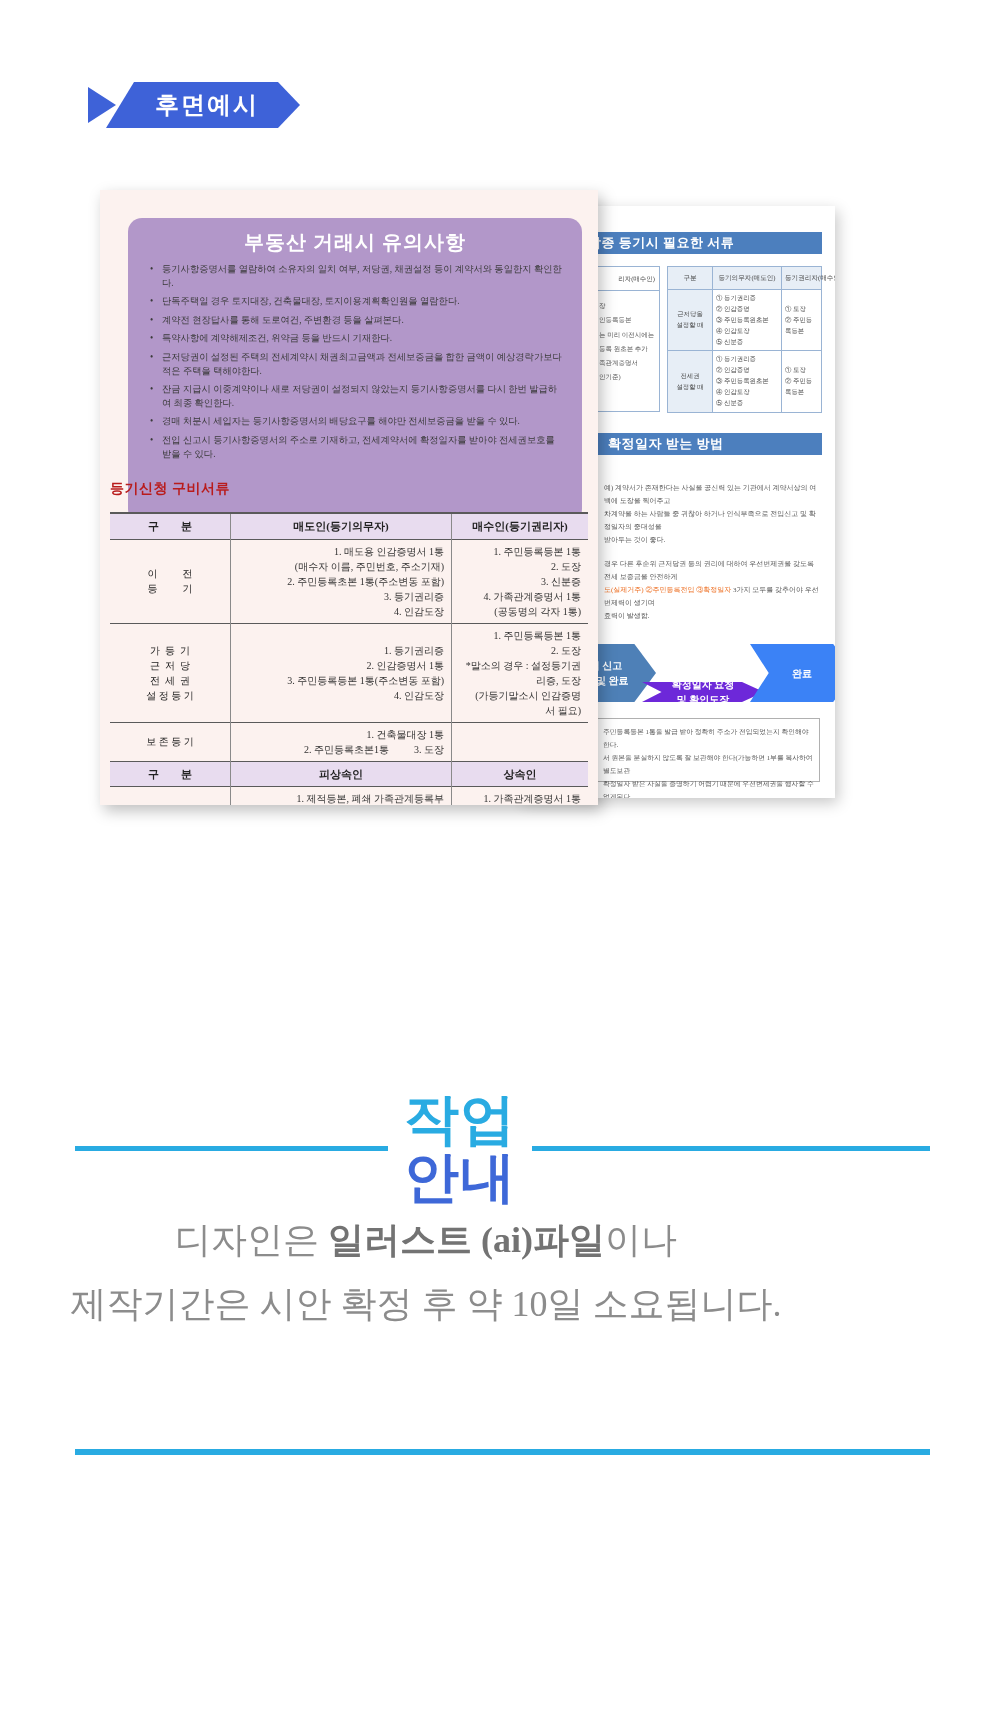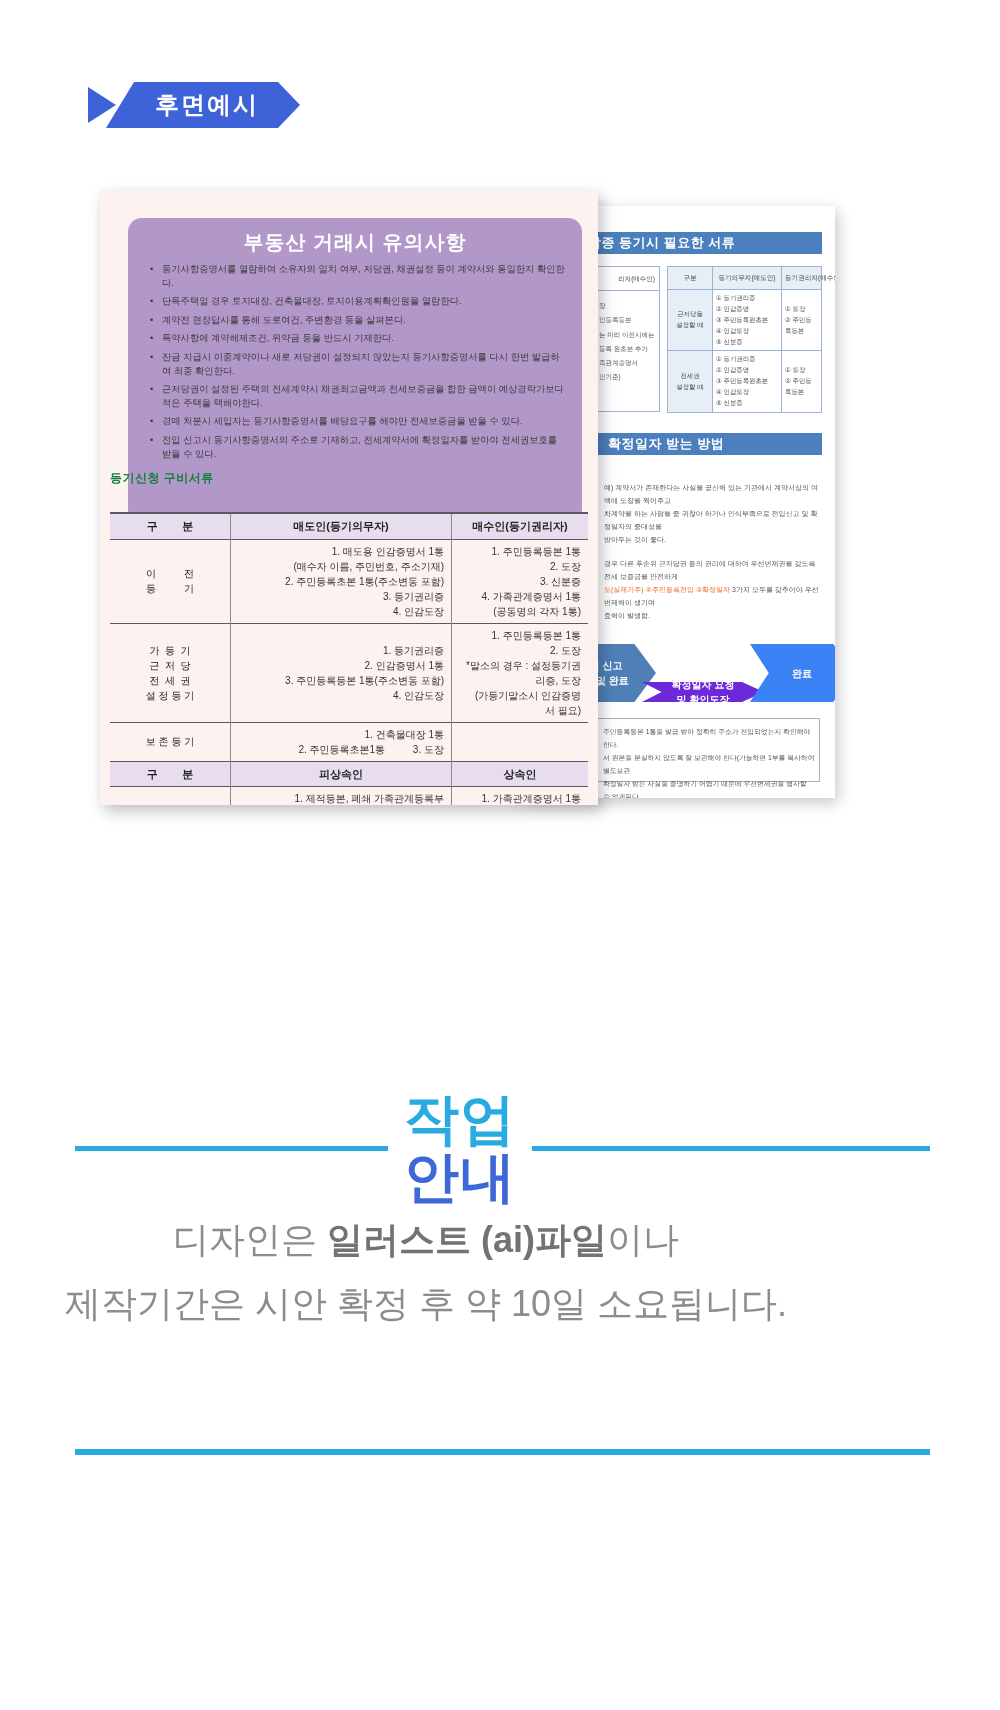--- a/index.html
+++ b/index.html
@@ -1,37 +1,37 @@
 <!DOCTYPE html>
 <html><head>
 <meta charset="utf-8">
 <style>
   html,body{margin:0;padding:0;background:#ffffff;}
   body{font-family:"Liberation Sans","DejaVu Sans",sans-serif;}
-  .page{position:relative;width:1000px;height:1710px;background:#fff;overflow:hidden;}
+  .page{position:relative;width:1000px;height:1710px;background:#fff;overflow:hidden;font-family:Liberation Serif, serif;}
 
   
   .ribbon{position:absolute;left:88px;top:82px;width:206px;height:46px;}
   .ribbon svg{position:absolute;left:0;top:0;}
   .ribbon-label{position:absolute;left:46px;top:0;width:146px;height:46px;line-height:46px;
     text-align:center;color:#fff;font-size:24px;font-weight:bold;letter-spacing:2px;}
 
   
   .sheet-front{position:absolute;left:520px;top:206px;width:315px;height:592px;background:#fff;
     box-shadow:3px 5px 14px rgba(0,0,0,.22);z-index:1;overflow:hidden;}
   .sheet-back{position:absolute;left:100px;top:190px;width:498px;height:615px;background:#fcf2ef;
     box-shadow:4px 6px 14px rgba(0,0,0,.25);z-index:2;overflow:hidden;}
 
   
   .notice-box{position:absolute;left:28px;top:28px;width:454px;height:305px;background:#b297c9;border-radius:14px;overflow:hidden;}
   .notice-title{text-align:center;color:#fff;font-weight:bold;font-size:20px;padding-top:11px;letter-spacing:1px;}
   .notice-bullets{margin:7px 16px 0 22px;color:#3a3a3a;font-size:9.3px;}
   .bullet{position:relative;padding-left:12px;margin-bottom:4.5px;line-height:1.5;}
   .bullet::before{content:"•";position:absolute;left:0;top:0;}
-  .bdoc-table-title{position:absolute;left:10px;top:280px;font-size:12px;font-weight:bold;color:#15803d;letter-spacing:.5px;}
+  .bdoc-table-title{position:absolute;left:10px;top:290px;font-size:14px;font-weight:bold;color:#b91c1c;letter-spacing:.5px;}
   .bdoc-table{position:absolute;left:10px;top:322px;width:478px;border-collapse:collapse;
     border-top:2px solid #5a5a5a;border-bottom:2px solid #5a5a5a;}
   .bdoc-table tr{border-bottom:1.6px solid #5a5a5a;}
   .bdoc-table td{vertical-align:middle;padding:4px 7px;font-size:10px;line-height:1.5;color:#333;white-space:pre-wrap;text-align:right;}
   .bdoc-table td+td{border-left:1.2px solid #8a8a8a;}
   .bdoc-table td.lbl{width:96px;text-align:center;font-size:10px;color:#222;padding:4px 2px;}
   .bdoc-table td.c2{width:196px;}
   .bdoc-table tr.hdr td{background:#e8dcef;font-weight:bold;font-size:11px;text-align:center;color:#222;padding:4px 12px;white-space:pre;}
 
   
@@ -157,23 +157,23 @@
   </div>
 
   <div class="sheet-back">
     <div class="notice-box">
       <div class="notice-title">부동산 거래시 유의사항</div>
       <div class="notice-bullets">
         <div class="bullet">등기사항증명서를 열람하여 소유자의 일치 여부, 저당권, 채권설정 등이 계약서와 동일한지 확인한다.</div>
         <div class="bullet">단독주택일 경우 토지대장, 건축물대장, 토지이용계획확인원을 열람한다.</div>
         <div class="bullet">계약전 현장답사를 통해 도로여건, 주변환경 등을 살펴본다.</div>
         <div class="bullet">특약사항에 계약해제조건, 위약금 등을 반드시 기재한다.</div>
+        <div class="bullet">근저당권이 설정된 주택의 전세계약시 채권최고금액과 전세보증금을 합한 금액이 예상경락가보다 적은 주택을 택해야한다.</div>
         <div class="bullet">잔금 지급시 이중계약이나 새로 저당권이 설정되지 않았는지 등기사항증명서를 다시 한번 발급하여 최종 확인한다.</div>
-        <div class="bullet">근저당권이 설정된 주택의 전세계약시 채권최고금액과 전세보증금을 합한 금액이 예상경락가보다 적은 주택을 택해야한다.</div>
-        <div class="bullet">경매 처분시 세입자는 등기사항증명서를 배당요구를 해야만 전세보증금을 받을 수 있다.</div>
+        <div class="bullet">경매 처분시 세입자는 등기사항증명서의 배당요구를 해야만 전세보증금을 받을 수 있다.</div>
         <div class="bullet">전입 신고시 등기사항증명서의 주소로 기재하고, 전세계약서에 확정일자를 받아야 전세권보호를 받을 수 있다.</div>
       </div>
     </div>
 
     <div class="bdoc-table-title">등기신청 구비서류</div>
 
     <table class="bdoc-table">
       <tbody>
           <tr class="hdr">
         <td class="lbl">구        분</td>

